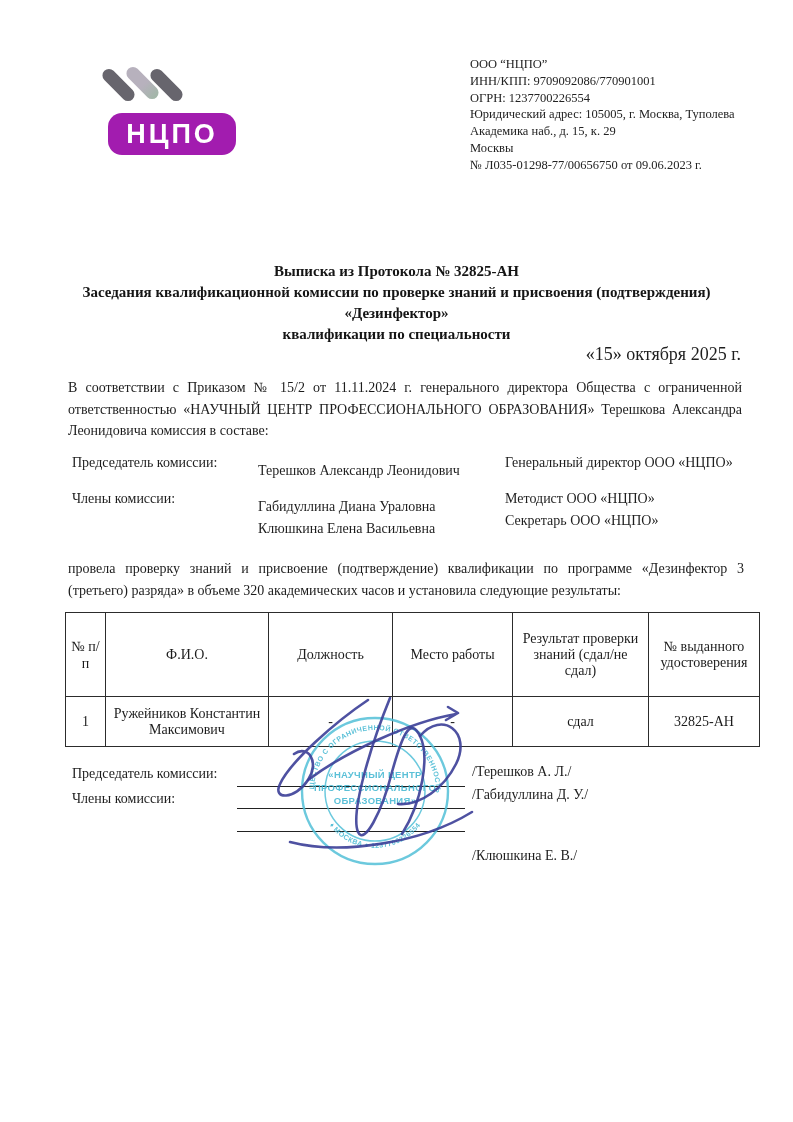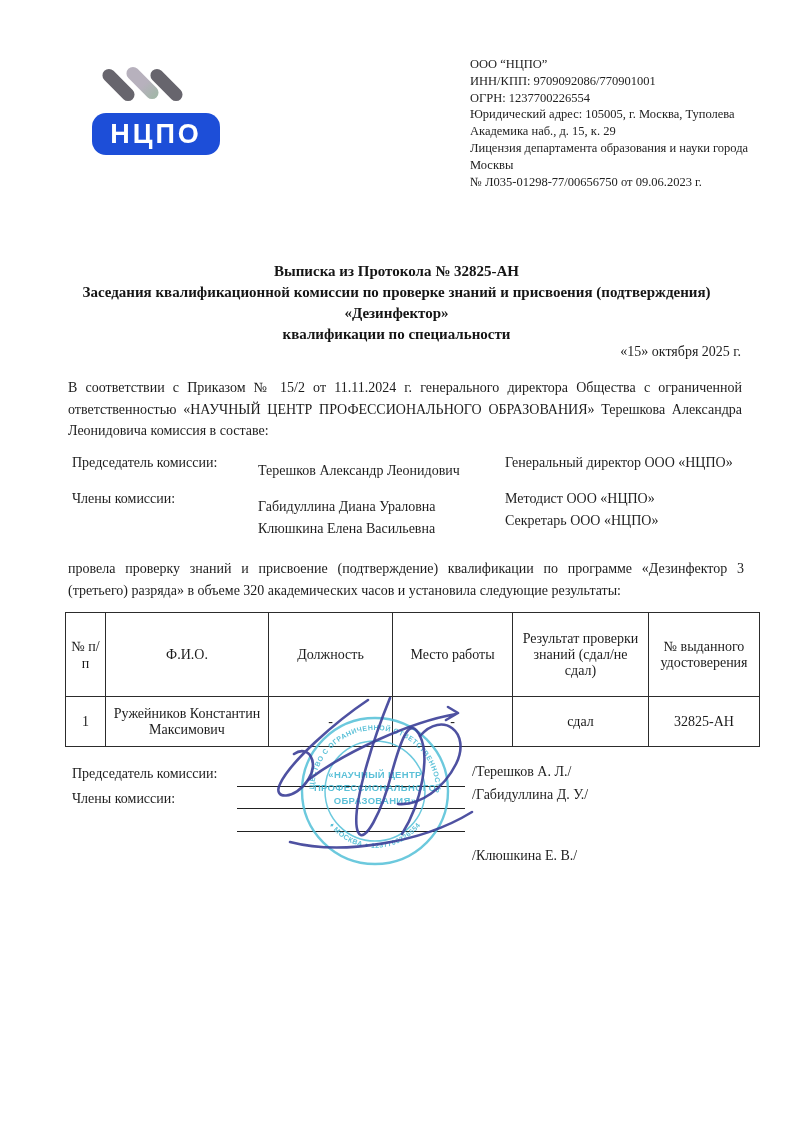--- a/index.html
+++ b/index.html
@@ -7,29 +7,29 @@
     position:relative;width:793px;height:1122px;margin:0 auto;background:#ffffff;
     font-family:"Liberation Serif", serif;color:#1e1e1e;overflow:hidden;
   }
   
   .logo-bars{position:absolute;left:108px;top:62px;width:84px;height:46px;}
   .logo-bars .bar{position:absolute;display:block;width:13px;height:40px;border-radius:8px;transform:rotate(-45deg);}
   .logo-bars .b1{left:4px;top:3px;background:#67656d;}
   .logo-bars .b2{left:28px;top:1px;background:linear-gradient(180deg,#b7b1bd 55%,#a2b7a8 100%);}
   .logo-bars .b3{left:52px;top:3px;background:#67656d;}
   .logo-badge{
-    position:absolute;left:92px;top:113px;width:128px;height:42px;background:#1d4ed8;border-radius:14px;
+    position:absolute;left:108px;top:113px;width:128px;height:42px;background:#a21caf;border-radius:14px;
     display:flex;align-items:center;justify-content:center;
     font-family:"Liberation Sans",sans-serif;font-weight:bold;font-size:27px;color:#ffffff;letter-spacing:3px;
   }
   
   .company-info{position:absolute;left:470px;top:56px;width:308px;font-size:12.5px;line-height:16.8px;color:#222;}
   
   .title{position:absolute;left:40px;top:261px;width:713px;text-align:center;font-weight:bold;font-size:15px;line-height:21px;color:#151515;}
-  .date-line{position:absolute;right:52px;top:344px;font-size:14px;}
+  .date-line{position:absolute;right:52px;top:344px;font-size:18px;}
   
   .para{position:absolute;margin:0;font-size:14px;line-height:21.5px;text-align:justify;color:#1c1c1c;}
   .p1{left:68px;top:377px;width:674px;}
   .p2{left:68px;top:558px;width:676px;}
   
   .commission{position:absolute;left:72px;top:455px;width:680px;height:80px;font-size:14px;}
   .commission span{position:absolute;white-space:nowrap;}
   .cm-l{left:0;} .cm-n{left:186px;margin-top:8px;} .cm-o{left:433px;}
   .cm-r1{top:0;} .cm-r2{top:36px;} .cm-r3{top:58px;}
   
@@ -67,21 +67,20 @@
   <div class="logo-badge">
     <span>НЦПО</span>
   </div>
 
   <div class="company-info">
     <div>ООО “НЦПО”</div>
     <div>ИНН/КПП: 9709092086/770901001</div>
     <div>ОГРН: 1237700226554</div>
     <div>Юридический адрес: 105005, г. Москва, Туполева</div>
     <div>Академика наб., д. 15, к. 29</div>
-    <div>Лицензия департамента образования и науки города</div>
     <div>Москвы</div>
     <div>№ Л035-01298-77/00656750 от 09.06.2023 г.</div>
   </div>
 
   <div class="title">
     <div>Выписка из Протокола № 32825-АН</div>
     <div>Заседания квалификационной комиссии по проверке знаний и присвоения (подтверждения)</div>
     <div>«Дезинфектор»</div>
     <div>квалификации по специальности</div>
   </div>

